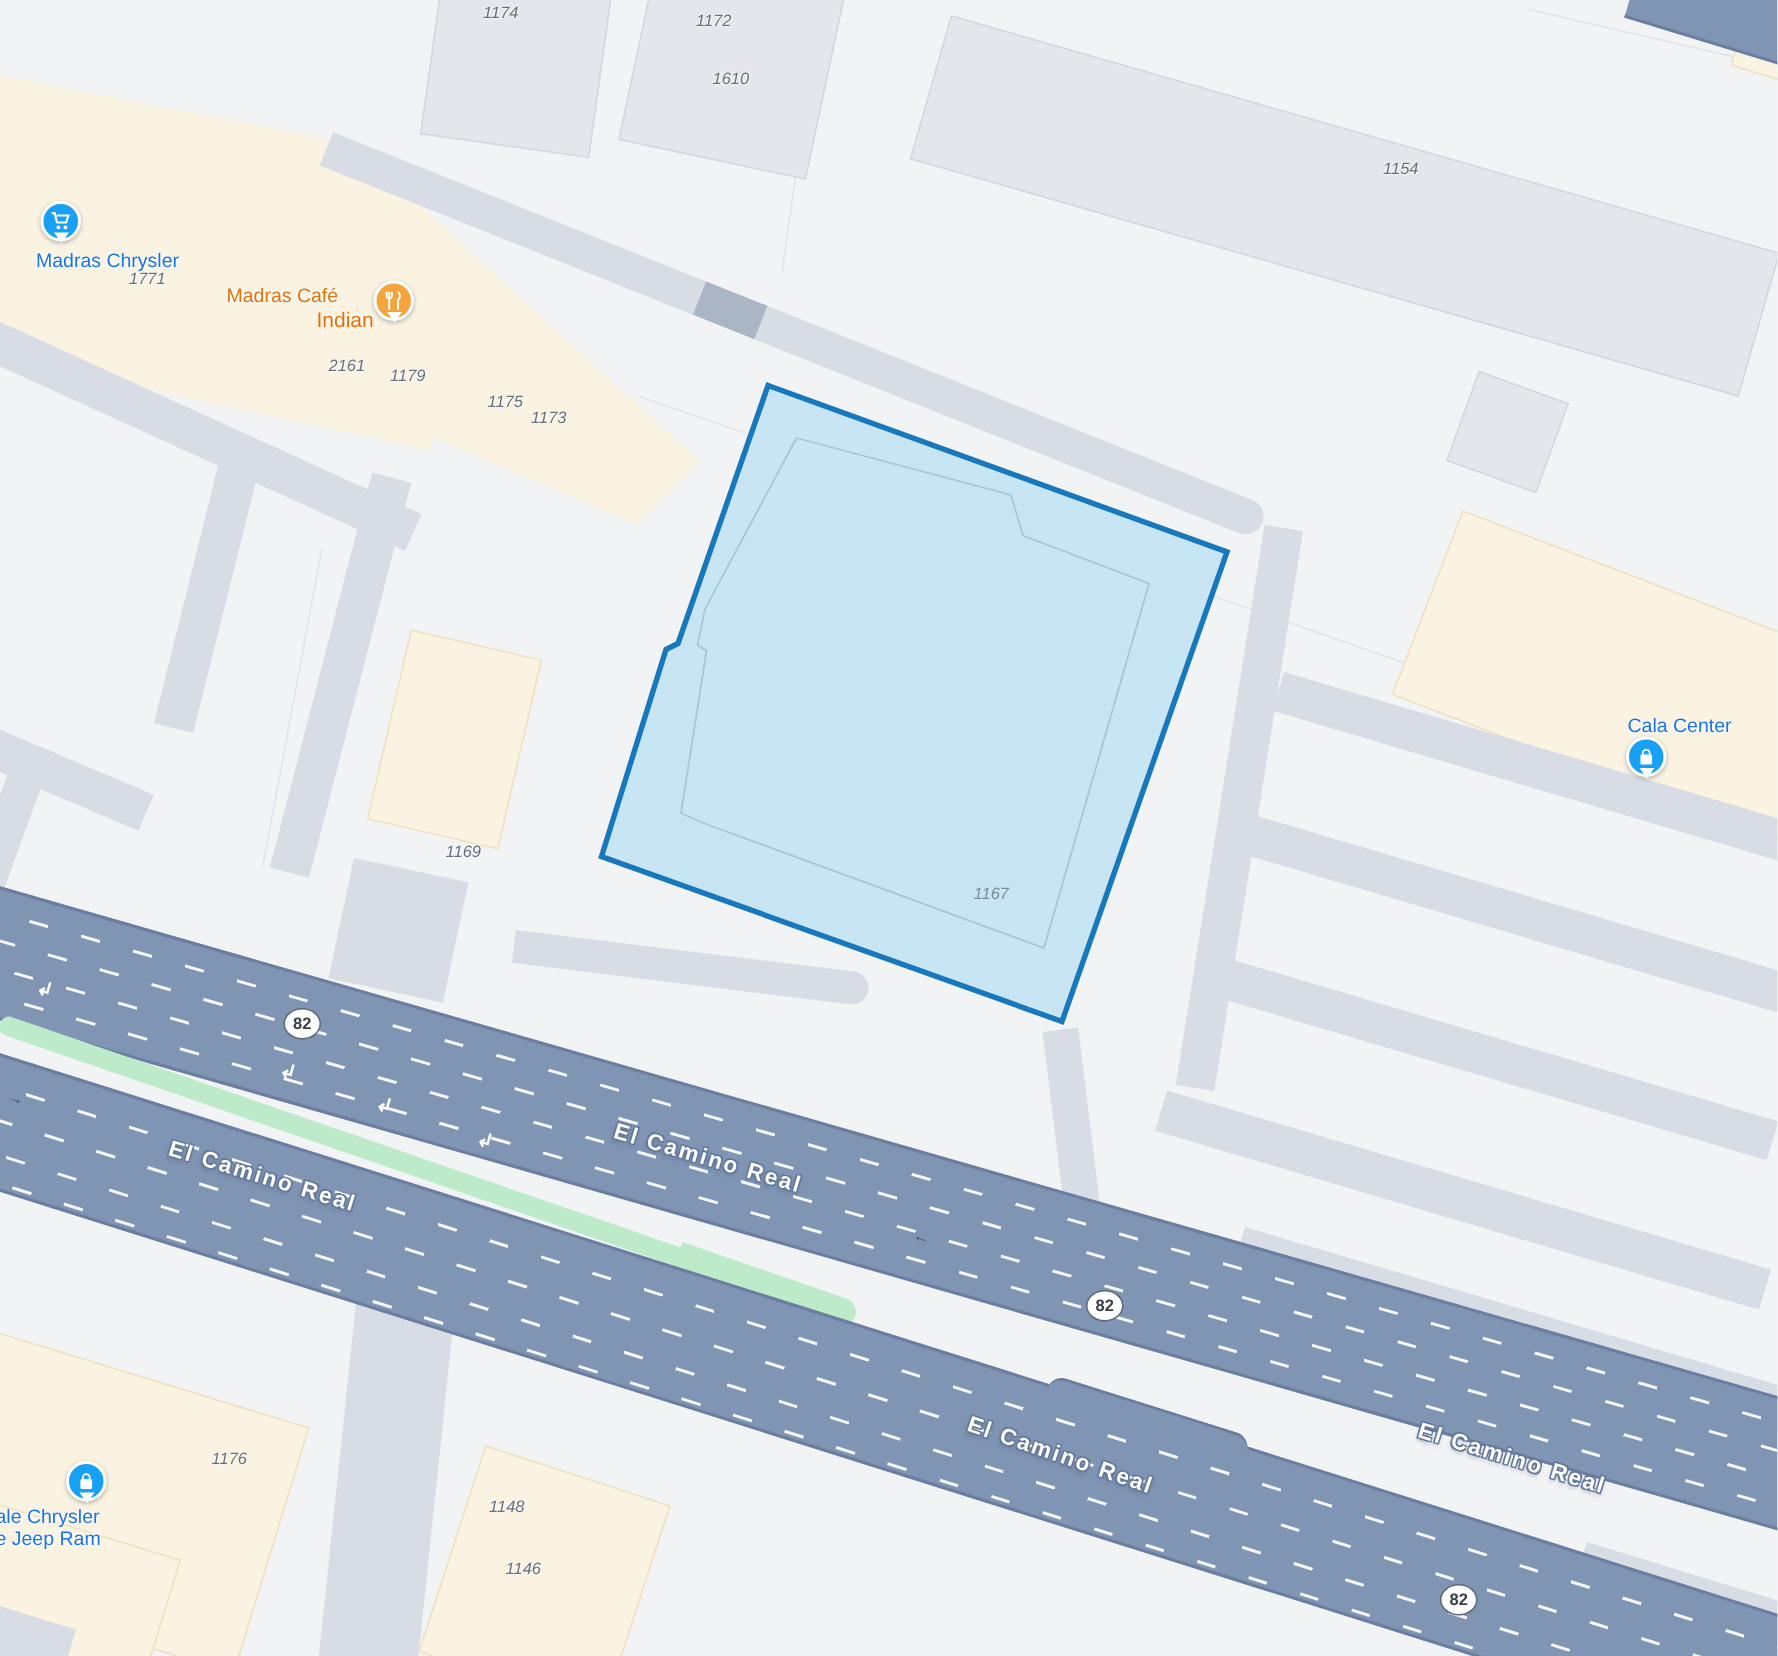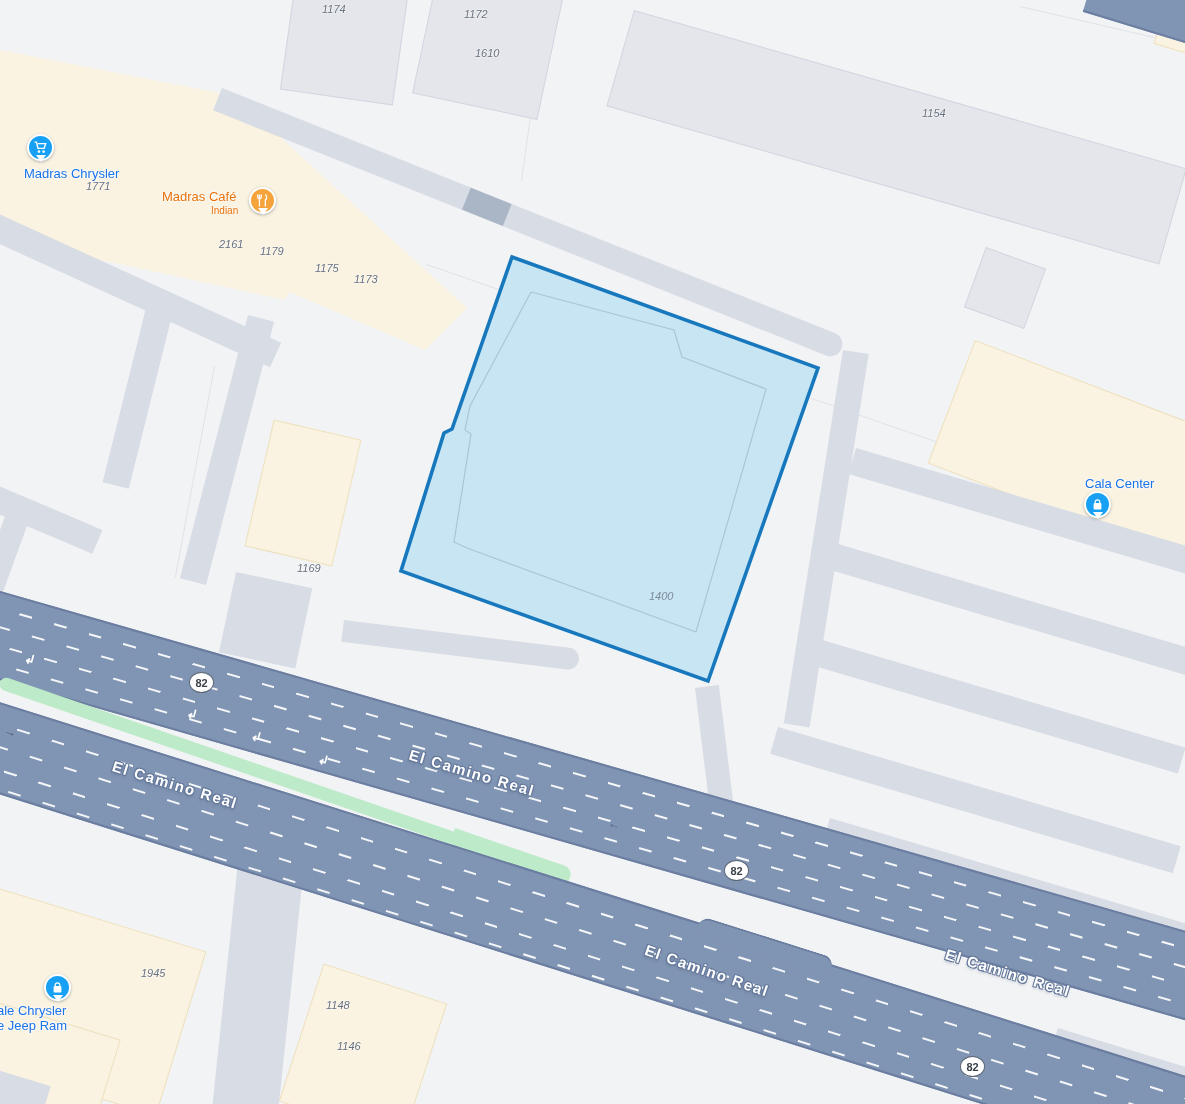--- a/index.html
+++ b/index.html
@@ -22,21 +22,21 @@
              text-shadow:-1px -1px 0 #64789B,1px -1px 0 #64789B,-1px 1px 0 #64789B,1px 1px 0 #64789B,0 2px 3px rgba(70,90,120,.45);}
   .shield{width:25px;height:21px;background:#fff;border:1.6px solid #5B6775;border-radius:50%;
           display:flex;align-items:center;justify-content:center;
           font-size:11px;font-weight:bold;color:#3A4048;}
   .turnarrow{color:#fff;font-size:13px;font-weight:bold;}
   .darkarrow{color:#4A5A6E;font-size:12px;font-weight:bold;}
   .poiblue{font-size:13px;font-weight:500;color:#1A73E8;white-space:nowrap;
            text-shadow:0 0 2px #fff,0 0 3px #fff,0 0 3px #fff;}
   .poiorange{font-size:13px;font-weight:500;color:#E8710A;white-space:nowrap;
            text-shadow:0 0 2px #fff,0 0 3px #fff,0 0 3px #fff;}
-  .poiorange-sub{font-size:10px;font-weight:500;color:#E8710A;white-space:nowrap;
+  .poiorange-sub{font-size:14px;font-weight:500;color:#E8710A;white-space:nowrap;
            text-shadow:0 0 2px #fff,0 0 3px #fff;}
   .pin{width:27px;height:27px;border-radius:50%;border:2.5px solid #fff;
        box-shadow:0 1px 3px rgba(60,70,90,.4);display:flex;align-items:center;justify-content:center;}
   .pin::after{content:'';position:absolute;left:50%;bottom:-8px;transform:translateX(-50%);
        border:5px solid transparent;border-top:7px solid #fff;}
   .pin svg{position:static;}
   .pin-blue{background:#18A0F4;}
   .pin-orange{background:#F5A43B;}
 </style>
 </head>
@@ -134,25 +134,25 @@
   <div class="roadlabel" style="left:632px;top:962px;transform:rotate(19deg);">El Camino Real</div>
   <div class="roadlabel" style="left:933px;top:964px;transform:rotate(17deg);">El Camino Real</div>
 
   <span class="num" style="left:322px;top:3px;">1174</span>
   <span class="num" style="left:464px;top:8px;">1172</span>
   <span class="num" style="left:475px;top:47px;">1610</span>
   <span class="num" style="left:922px;top:107px;">1154</span>
   <span class="num" style="left:86px;top:180px;">1771</span>
   <span class="num" style="left:219px;top:238px;">2161</span>
   <span class="num" style="left:260px;top:245px;">1179</span>
-  <span class="num" style="left:315px;top:262px;">1175</span>
+  <span class="num" style="left:325px;top:262px;">1175</span>
   <span class="num" style="left:354px;top:273px;">1173</span>
   <span class="num" style="left:297px;top:562px;">1169</span>
-  <span class="num" style="left:649px;top:590px;color:#7D8B9C;text-shadow:none;">1400</span>
-  <span class="num" style="left:141px;top:967px;">1945</span>
+  <span class="num" style="left:649px;top:590px;color:#7D8B9C;text-shadow:none;">1167</span>
+  <span class="num" style="left:141px;top:967px;">1176</span>
   <span class="num" style="left:326px;top:999px;">1148</span>
   <span class="num" style="left:337px;top:1040px;">1146</span>
 
   <div class="pin pin-blue" style="left:27px;top:134px;">
     <svg width="14" height="13" viewBox="0 0 13 12">
       <path d="M0.5,1 h1.8 l1.4,5.8 h5.7 l1.4,-4.4 H3.6" fill="none" stroke="#fff" stroke-width="1.3"></path>
       <circle cx="4.6" cy="9.8" r="1.2" fill="#fff"></circle>
         <circle cx="8.9" cy="9.8" r="1.2" fill="#fff"></circle>
     </svg>
   </div>
@@ -169,19 +169,19 @@
     </svg>
   </div>
   <div class="pin pin-blue" style="left:44px;top:974px;">
     <svg width="13" height="13" viewBox="0 0 13 13">
       <path d="M4.2,5.4 V4.1 a2.3,2.3 0 0 1 4.6,0 v1.3" fill="none" stroke="#fff" stroke-width="1.2"></path>
       <rect x="2.6" y="5" width="7.8" height="6.6" rx="1" fill="#fff"></rect>
     </svg>
   </div>
 
   <span class="poiblue" style="left:24px;top:166px;">Madras Chrysler</span>
-  <span class="poiorange" style="left:162px;top:189px;">Madras Café</span>
+  <span class="poiorange" style="left:151px;top:189px;">Madras Café</span>
   <span class="poiorange-sub" style="left:211px;top:205px;">Indian</span>
   <span class="poiblue" style="left:1085px;top:476px;">Cala Center</span>
   <span class="poiblue" style="left:-3px;top:1003px;">ale Chrysler</span>
   <span class="poiblue" style="left:-3px;top:1018px;">e Jeep Ram</span>
 
 </div>
 
 </body></html>

